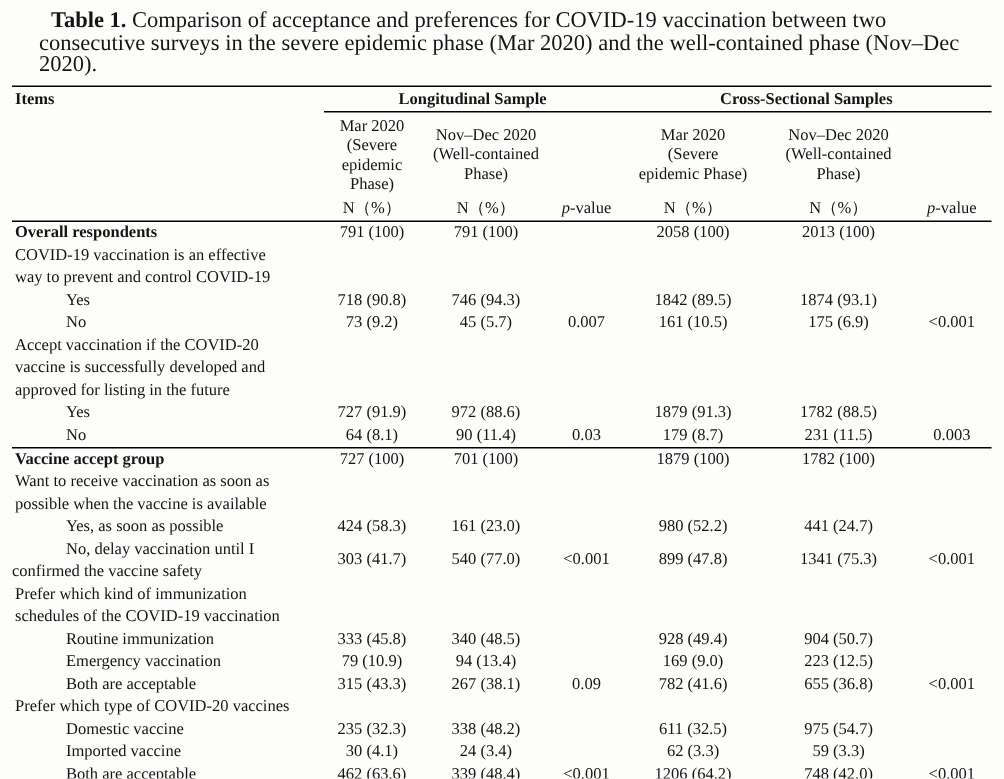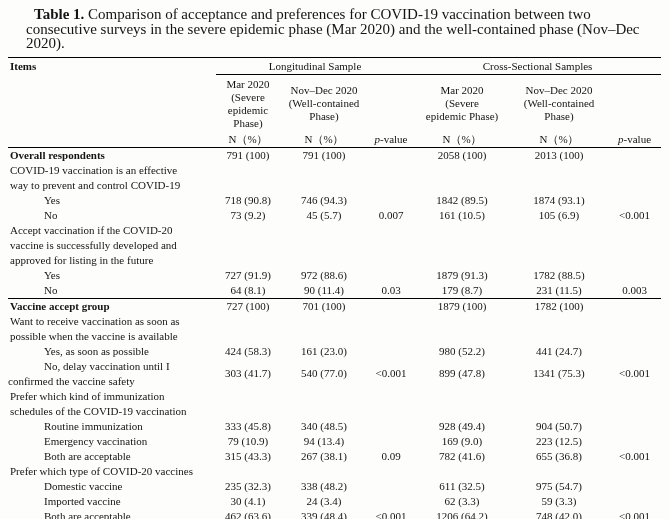--- a/index.html
+++ b/index.html
@@ -30,21 +30,21 @@
   }
   td, th { padding: 0 2px; vertical-align: middle; }
   th.items {
     text-align: left;
     vertical-align: top;
     font-weight: bold;
     padding-top: 2px;
     border-bottom: 1.2px solid #000;
   }
   th.group {
-    font-weight: normal;
+    font-weight: bold;
     text-align: center;
     line-height: 16px;
     border-bottom: 0.9px solid #000;
   }
   td.colhead {
     text-align: center;
     white-space: pre-line;
     line-height: 13px;
     padding-top: 3px;
     padding-bottom: 2px;
@@ -146,21 +146,21 @@
         <td class="val">1842 (89.5)</td>
         <td class="val">1874 (93.1)</td>
         <td class="val"></td>
       </tr>
       <tr>
         <td class="label ind1">No</td>
         <td class="val">73 (9.2)</td>
         <td class="val">45 (5.7)</td>
         <td class="val">0.007</td>
         <td class="val">161 (10.5)</td>
-        <td class="val">105 (6.9)</td>
+        <td class="val">175 (6.9)</td>
         <td class="val">&lt;0.001</td>
       </tr>
       <tr>
         <td class="label">Accept vaccination if the COVID-20
 vaccine is successfully developed and
 approved for listing in the future</td>
         <td class="val"></td>
         <td class="val"></td>
         <td class="val"></td>
         <td class="val"></td>

